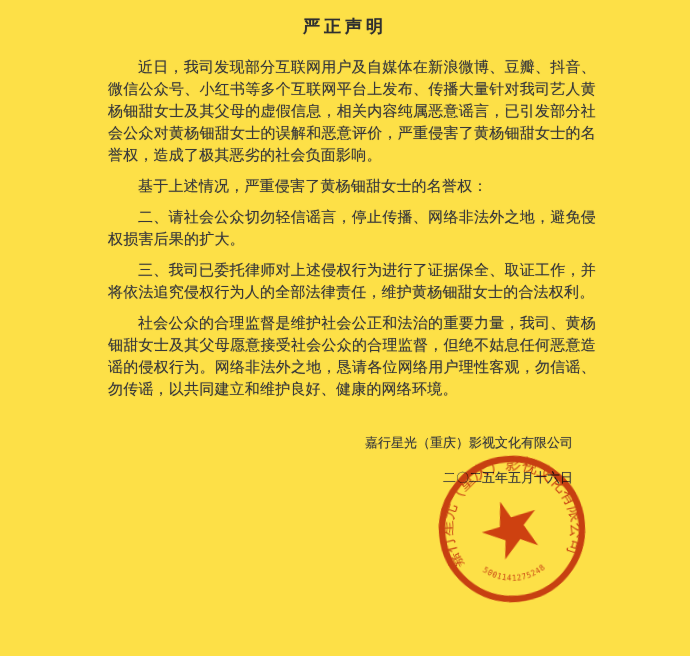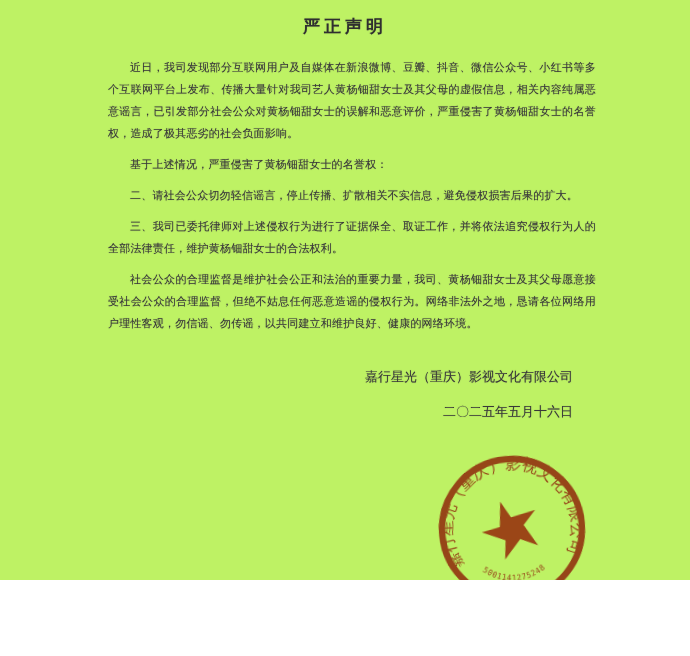--- a/index.html
+++ b/index.html
@@ -4,22 +4,22 @@
 <style>
   html, body {
     margin: 0;
     padding: 0;
     background: #ffffff;
     font-family: "Liberation Serif", "DejaVu Serif", serif;
   }
   .page {
     position: relative;
     width: 690px;
-    height: 580px;
-    background: #bef264;
+    height: 656px;
+    background: #fde047;
     color: #3a3a3a;
     overflow: hidden;
     filter: blur(0.2px);
   }
   .title {
     margin: 0;
     padding-top: 14px;
     height: 26px;
     line-height: 26px;
     text-align: center;
@@ -29,21 +29,21 @@
     color: #2f2f2f;
     text-shadow: 0 0 1px rgba(70,70,70,0.45);
   }
   .body-text {
     margin: 16px 0 0 0;
     padding: 0 94px 0 108px;
   }
   .para {
     margin: 0 0 9px 0;
     width: 488px;
-    font-size: 11px;
+    font-size: 15px;
     line-height: 22px;
     text-align: justify;
     text-indent: 2em;
     color: #383838;
     text-shadow: 0 0 1px rgba(80,80,80,0.5);
     letter-spacing: 0.2px;
   }
   .signature {
     margin-top: 33px;
     padding-right: 117px;
@@ -81,21 +81,21 @@
 </head>
 <body>
 
 <div class="page">
 
   <h1 class="title">严正声明</h1>
 
   <div class="body-text">
     <p class="para">近日，我司发现部分互联网用户及自媒体在新浪微博、豆瓣、抖音、微信公众号、小红书等多个互联网平台上发布、传播大量针对我司艺人黄杨钿甜女士及其父母的虚假信息，相关内容纯属恶意谣言，已引发部分社会公众对黄杨钿甜女士的误解和恶意评价，严重侵害了黄杨钿甜女士的名誉权，造成了极其恶劣的社会负面影响。</p>
     <p class="para">基于上述情况，严重侵害了黄杨钿甜女士的名誉权：</p>
-    <p class="para">二、请社会公众切勿轻信谣言，停止传播、扩散相关不实信息，避免侵权损害后果的扩大。</p>
+    <p class="para">二、请社会公众切勿轻信谣言，停止传播、网络非法外之地，避免侵权损害后果的扩大。</p>
     <p class="para">三、我司已委托律师对上述侵权行为进行了证据保全、取证工作，并将依法追究侵权行为人的全部法律责任，维护黄杨钿甜女士的合法权利。</p>
     <p class="para">社会公众的合理监督是维护社会公正和法治的重要力量，我司、黄杨钿甜女士及其父母愿意接受社会公众的合理监督，但绝不姑息任何恶意造谣的侵权行为。网络非法外之地，恳请各位网络用户理性客观，勿信谣、勿传谣，以共同建立和维护良好、健康的网络环境。</p>
   </div>
 
   <div class="signature">
     <div class="company">嘉行星光（重庆）影视文化有限公司</div>
     <div class="date">二〇二五年五月十六日</div>
   </div>
 
   <div class="seal">

